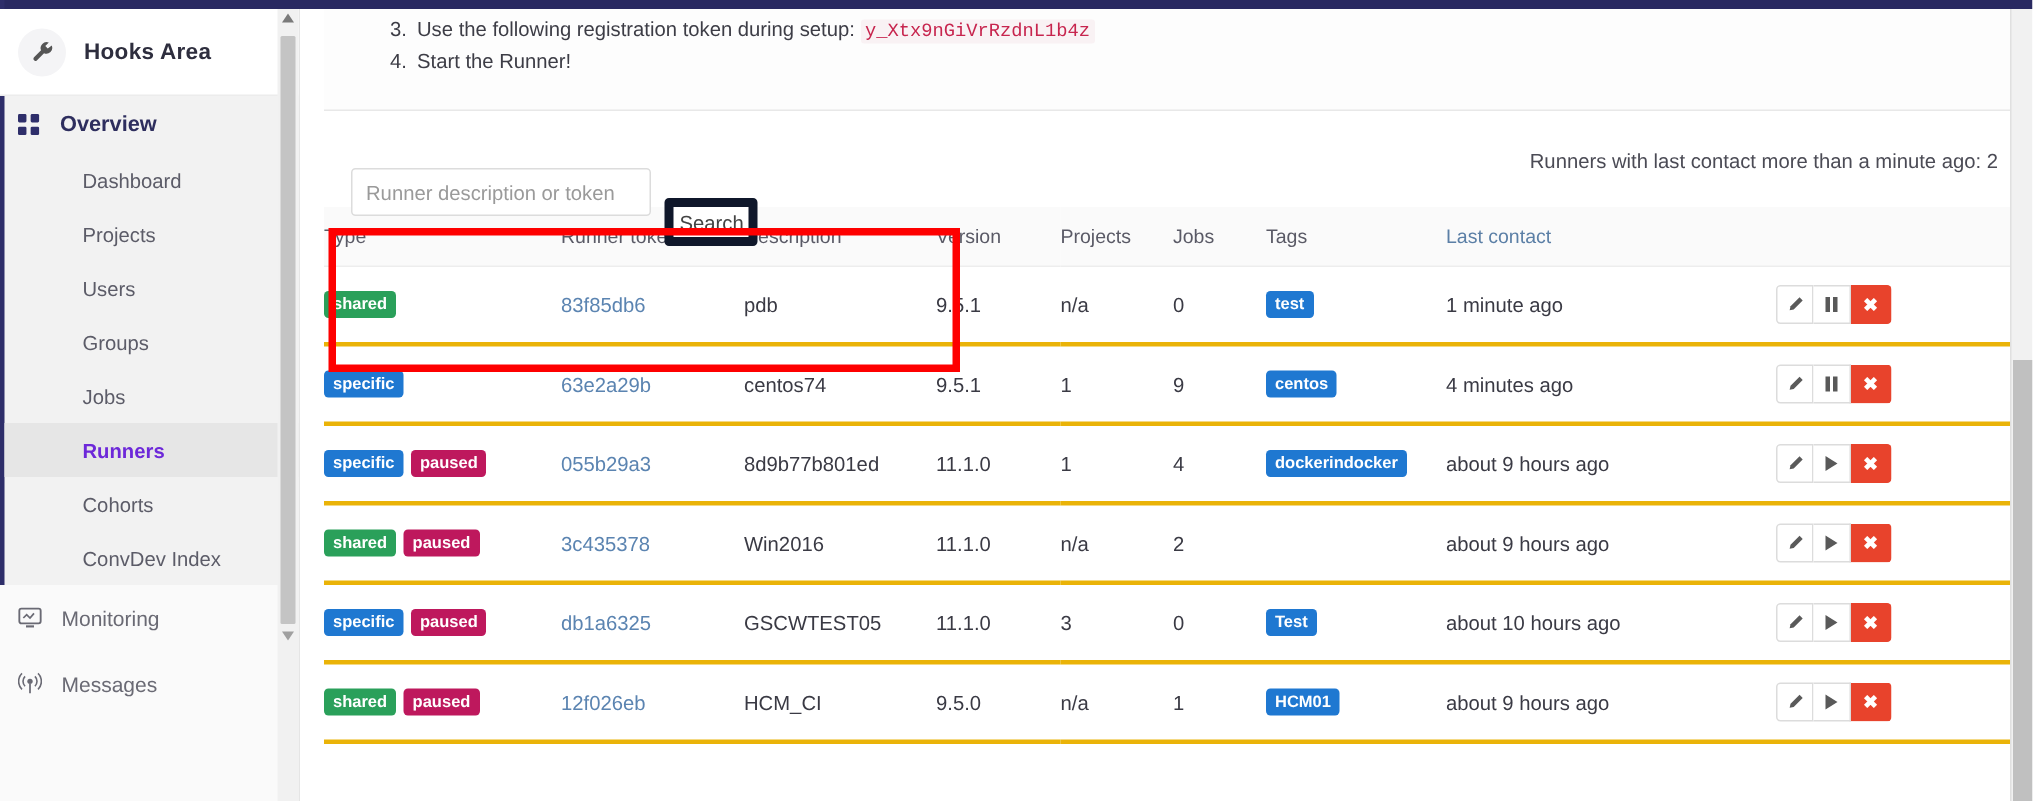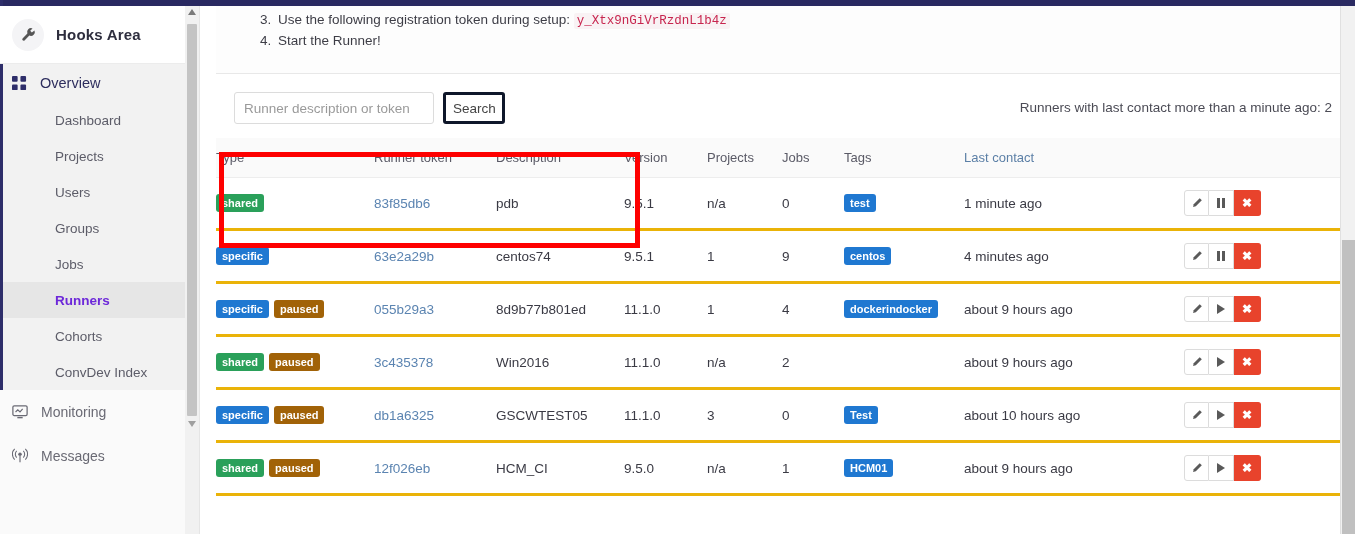--- a/index.html
+++ b/index.html
@@ -39,21 +39,21 @@
   .sidebar-header-title {
     margin-left: 12px;
     font-size: 15px; font-weight: bold; color: #2e2e3e;
     letter-spacing: .2px;
   }
 
   .nav-group { background: #f2f2f2; border-left: 3px solid #2e2e6a; }
   .nav-top {
     display: flex; align-items: center;
     height: 38px; padding-left: 9px;
-    font-size: 14.5px; font-weight: normal; color: #2e2e5e;
+    font-size: 14.5px; font-weight: bold; color: #2e2e5e;
   }
   .nav-top .ico { width: 20px; display: flex; align-items: center; justify-content: flex-start; }
   .nav-top .lbl { margin-left: 8px; }
 
   .nav-sub {
     display: flex; align-items: center;
     height: 36px; padding-left: 52px;
     font-size: 13.5px; color: #5c5c68;
   }
   .nav-sub.active { background: #e6e6e6; color: #6d28d9; font-weight: bold; }
@@ -124,26 +124,27 @@
     padding: 0 9px;
     font-size: 13.5px; color: #555;
     font-family: "Liberation Sans", sans-serif;
     background: #fff;
     vertical-align: middle;
   }
   .search-input::placeholder { color: #9a9a9a; }
   .search-btn {
     height: 32px; min-width: 62px;
     margin-left: 5px;
-    border: 3px solid #0f172a; border-radius: 3px;
+    border: 6px solid #0f172a; border-radius: 3px;
     background: #fff;
     font-size: 13.5px; color: #444;
     font-family: "Liberation Sans", sans-serif;
     cursor: pointer;
     vertical-align: middle;
+    margin-top: 40px;
   }
   .stale-note {
     position: absolute; right: 8px; top: 26px;
     font-size: 13.5px; color: #4b4b55;
     white-space: nowrap;
   }
 
   
   table.runners { width: 1124px; border-collapse: collapse; table-layout: fixed; }
   table.runners th {
@@ -176,21 +177,21 @@
     display: inline-block;
     font-size: 11px; font-weight: bold; color: #fff;
     padding: 3px 6px 3px 6px;
     border-radius: 3px;
     line-height: 12px;
     vertical-align: middle;
     margin-right: 5px;
   }
   .badge.shared   { background: #2aa05a; }
   .badge.specific { background: #1f78d1; }
-  .badge.paused   { background: #a16207; }
+  .badge.paused   { background: #be185d; }
   .badge.tag      { background: #1f78d1; font-weight: bold; margin-right: 0; }
 
   .act-group { display: inline-flex; align-items: stretch; }
   .act-btn {
     width: 25px; height: 26px;
     border: 1px solid #dcdcdc;
     background: #fff;
     display: flex; align-items: center; justify-content: center;
     cursor: pointer;
   }

